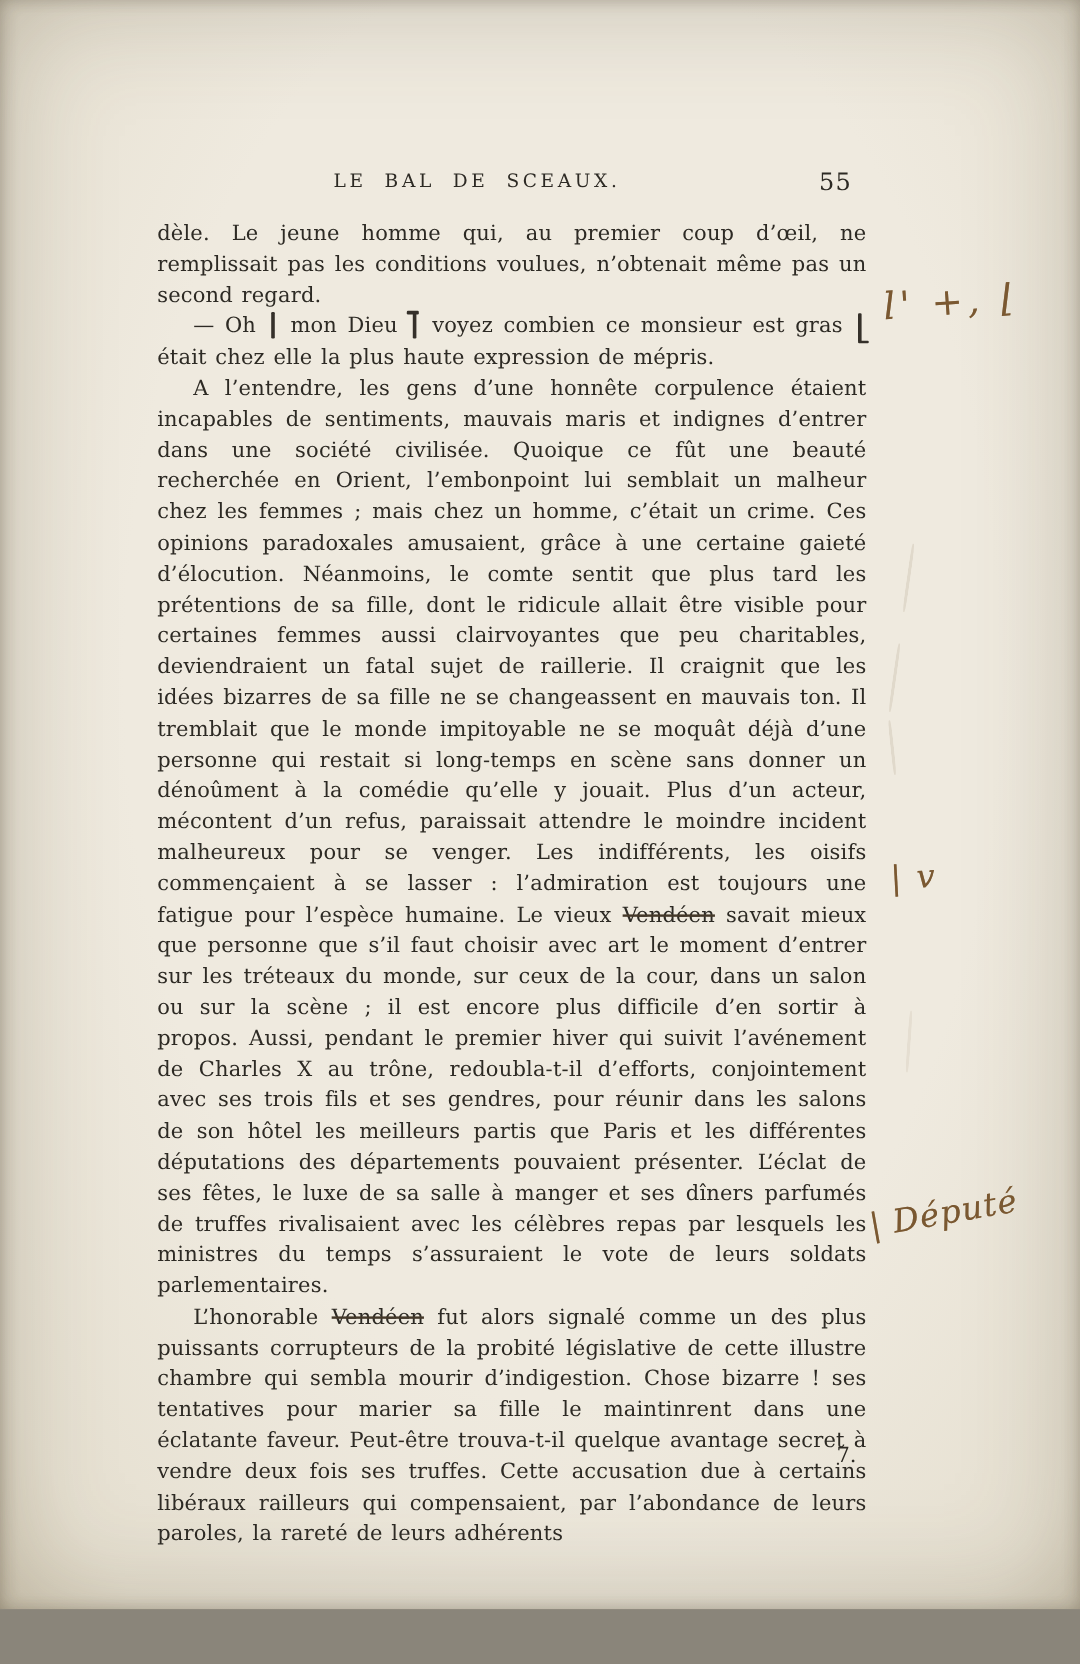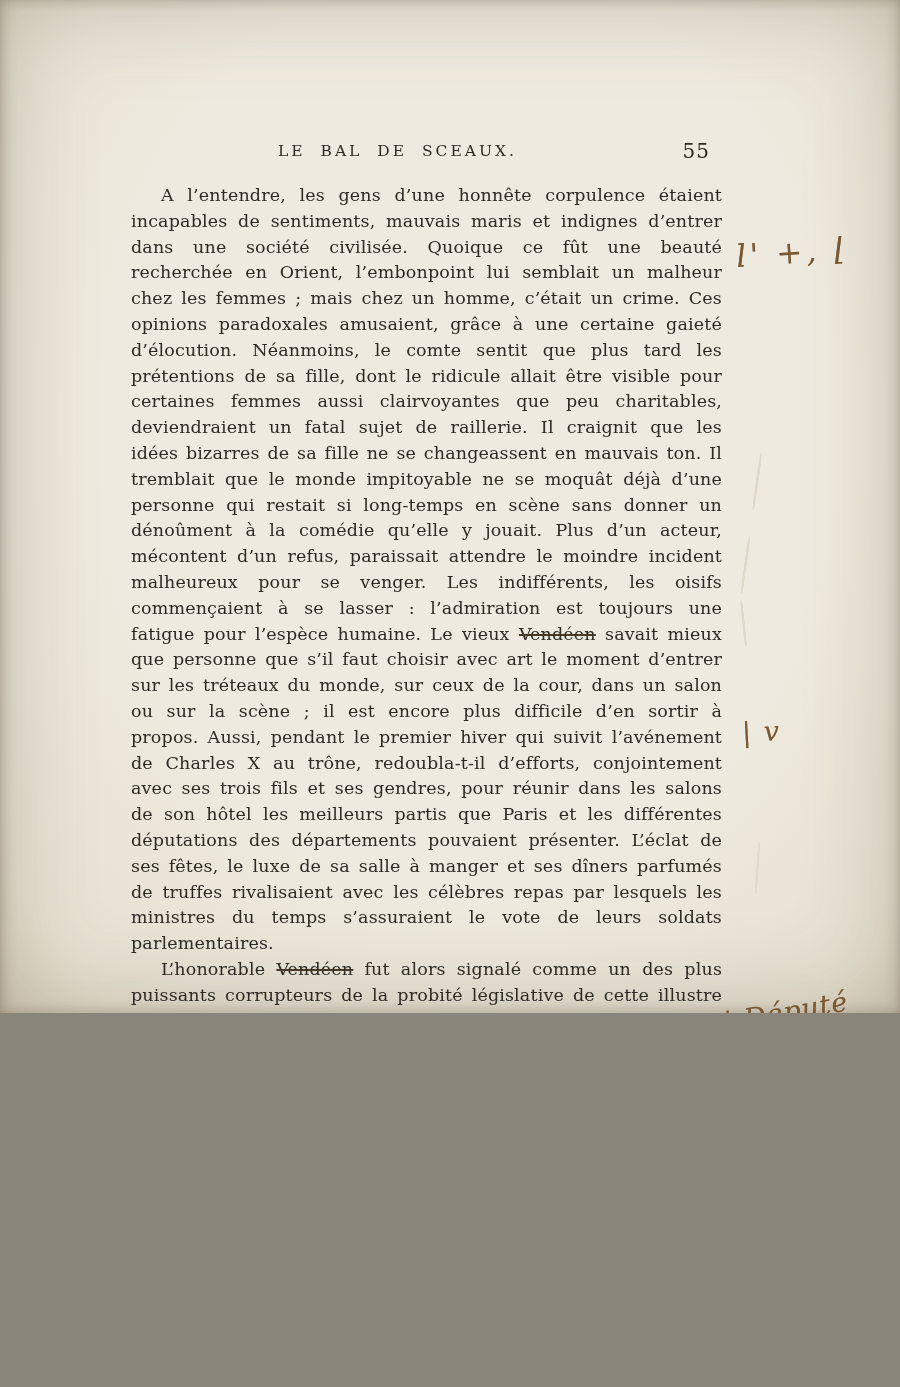--- a/index.html
+++ b/index.html
@@ -1,18 +1,18 @@
 <!DOCTYPE html>
 <html><head>
 <meta charset="utf-8">
 <style>
   html,body{margin:0;padding:0;background:#8a857a;}
   .page{
     position:relative;
-    width:900px;height:1013px;
+    width:900px;height:1341px;
     margin:0 auto;
     background:
       radial-gradient(ellipse at 52% 42%, #efeadf 55%, #e6e0d1 88%, #ddd5c2 100%);
     overflow:hidden;
     font-family:"DejaVu Serif","Liberation Serif",serif;
     color:#2d2a24;
   }
   .page::before{
     content:"";position:absolute;inset:0;pointer-events:none;
     box-shadow:
@@ -95,20 +95,22 @@
 <body>
 
 <div class="page">
 
   <div class="header">
     <div class="header-title">LE BAL DE SCEAUX.</div>
     <div class="page-number">55</div>
   </div>
 
   <div class="text-block">
+      <p class="noindent"><span>dèle. Le jeune homme qui, au premier coup d’œil, ne remplissait pas les conditions voulues, n’obtenait même pas un second regard.</span></p>
+      <p class="indent"><span>— Oh </span><span class="pmark"></span><span> mon Dieu </span><span class="pmark top"></span><span> voyez combien ce monsieur est gras </span><span class="pmark hook"></span><span> était chez elle la plus haute expression de mépris.</span></p>
       <p class="indent"><span>A l’entendre, les gens d’une honnête corpulence étaient incapables de sentiments, mauvais maris et indignes d’entrer dans une société civilisée. Quoique ce fût une beauté recherchée en Orient, l’embonpoint lui semblait un malheur chez les femmes ; mais chez un homme, c’était un crime. Ces opinions paradoxales amusaient, grâce à une certaine gaieté d’élocution. Néanmoins, le comte sentit que plus tard les prétentions de sa fille, dont le ridicule allait être visible pour certaines femmes aussi clairvoyantes que peu charitables, deviendraient un fatal sujet de raillerie. Il craignit que les idées bizarres de sa fille ne se changeassent en mauvais ton. Il tremblait que le monde impitoyable ne se moquât déjà d’une personne qui restait si long-temps en scène sans donner un dénoûment à la comédie qu’elle y jouait. Plus d’un acteur, mécontent d’un refus, paraissait attendre le moindre incident malheureux pour se venger. Les indifférents, les oisifs commençaient à se lasser : l’admiration est toujours une fatigue pour l’espèce humaine. Le vieux </span><span class="strike">Vendéen</span><span> savait mieux que personne que s’il faut choisir avec art le moment d’entrer sur les tréteaux du monde, sur ceux de la cour, dans un salon ou sur la scène ; il est encore plus difficile d’en sortir à propos. Aussi, pendant le premier hiver qui suivit l’avénement de Charles X au trône, redoubla-t-il d’efforts, conjointement avec ses trois fils et ses gendres, pour réunir dans les salons de son hôtel les meilleurs partis que Paris et les différentes députations des départements pouvaient présenter. L’éclat de ses fêtes, le luxe de sa salle à manger et ses dîners parfumés de truffes rivalisaient avec les célèbres repas par lesquels les ministres du temps s’assuraient le vote de leurs soldats parlementaires.</span></p>
       <p class="indent"><span>L’honorable </span><span class="strike">Vendéen</span><span> fut alors signalé comme un des plus puissants corrupteurs de la probité législative de cette illustre chambre qui sembla mourir d’indigestion. Chose bizarre ! ses tentatives pour marier sa fille le maintinrent dans une éclatante faveur. Peut-être trouva-t-il quelque avantage secret à vendre deux fois ses truffes. Cette accusation due à certains libéraux railleurs qui compensaient, par l’abondance de leurs paroles, la rareté de leurs adhérents</span></p>
     </div>
 
   <div class="annotation ann-1">l' +, ⌊</div>
   <div class="annotation ann-2">| v</div>
   <div class="annotation ann-3">| Député</div>
 
   <div class="bleed bleed-1">
       <span></span>

